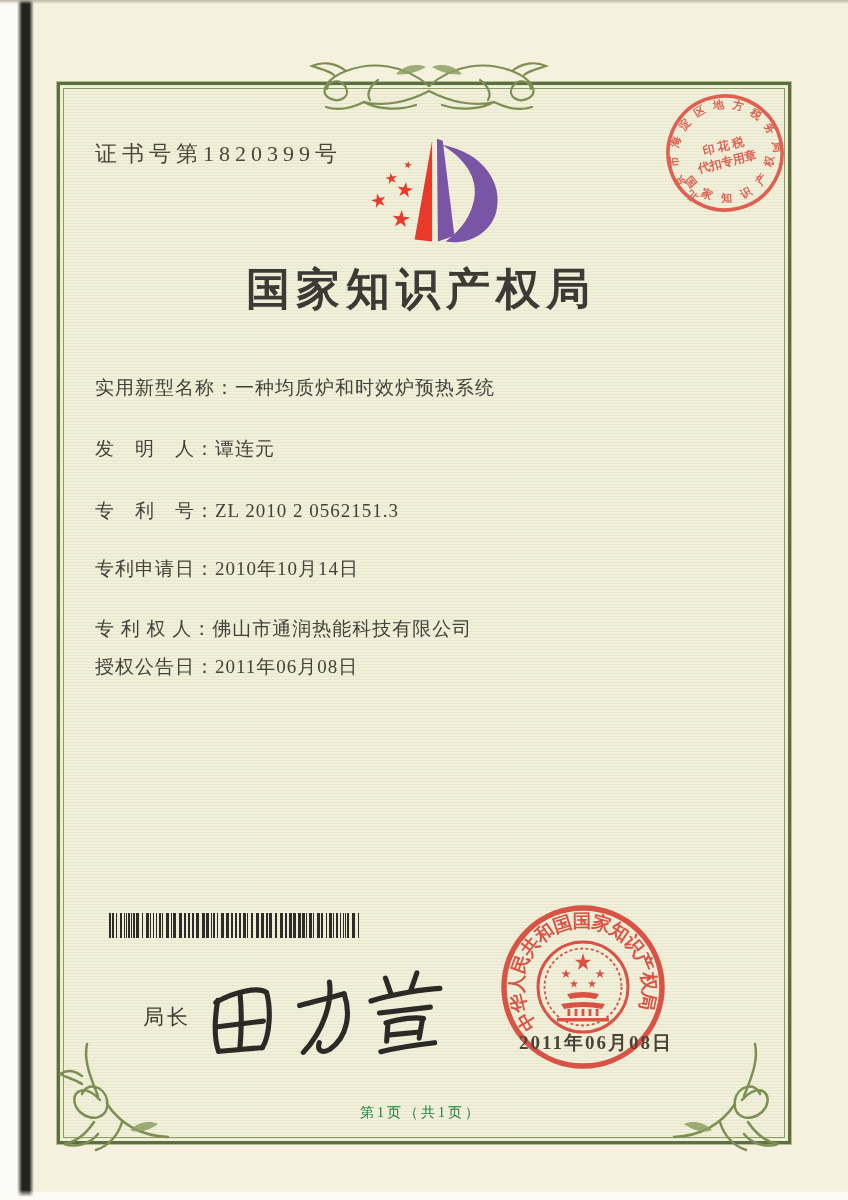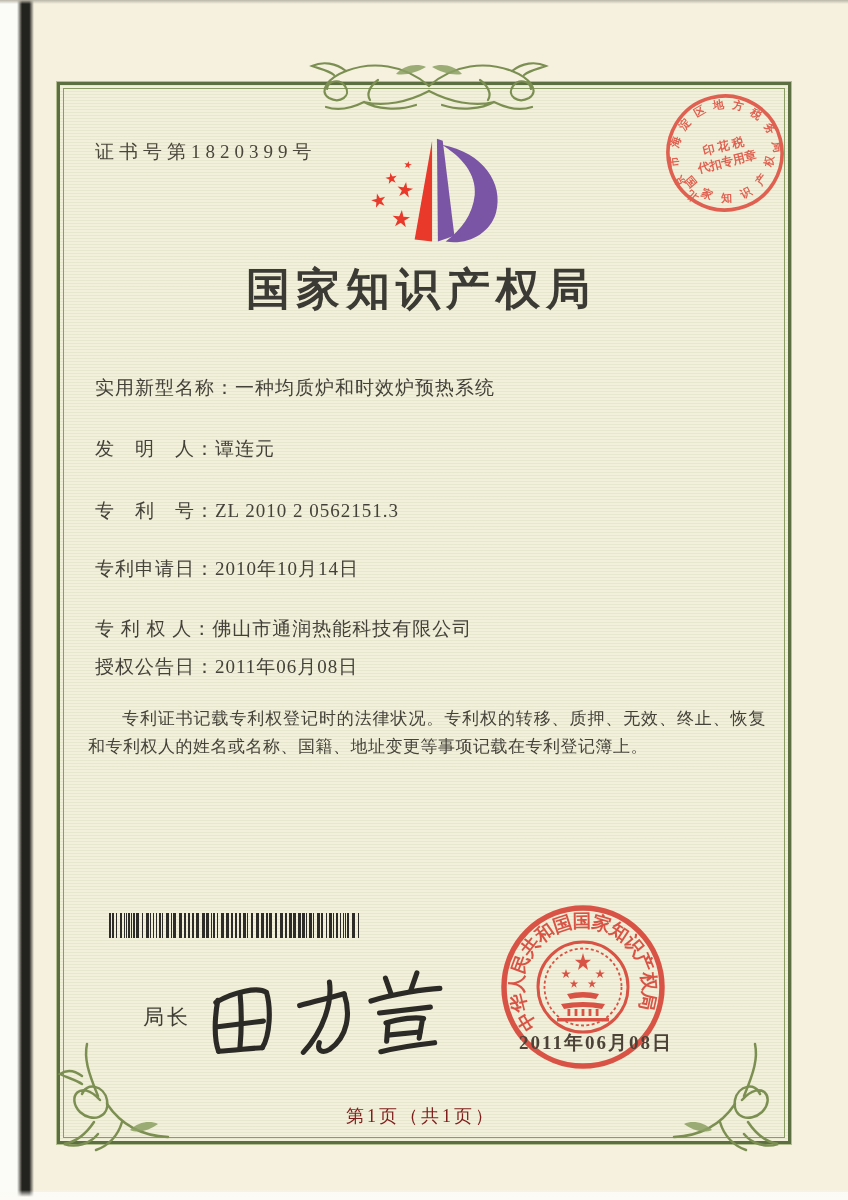--- a/index.html
+++ b/index.html
@@ -14,35 +14,35 @@
   .edge-top{left:0;top:0;width:100%;height:4px;background:linear-gradient(180deg,#b9b6a8,rgba(246,241,223,0));z-index:9;}
   .edge-bottom{left:0;bottom:0;width:100%;height:10px;background:linear-gradient(0deg,#fcfbf6 30%,rgba(252,251,246,0));z-index:9;}
   
   .frame{left:57px;top:82px;width:728px;height:1056px;border:3px solid #5c6f40;
     box-shadow:0 0 0 1px #b4bf90;
     background:
       repeating-linear-gradient(180deg,rgba(150,175,115,0.13) 0px,rgba(150,175,115,0.13) 1px,rgba(0,0,0,0) 1px,rgba(0,0,0,0) 3px),
       #f2f0da;}
   .frame-inner{position:absolute;left:3px;top:3px;right:3px;bottom:3px;border:1px solid #8a9b63;}
   
-  .cert-no{left:95px;top:139px;font-size:19px;letter-spacing:5px;color:#4a463c;z-index:3;}
+  .cert-no{left:95px;top:139px;font-size:22px;letter-spacing:5px;color:#4a463c;z-index:3;}
   .title{left:57px;width:728px;top:260px;text-align:center;font-size:44px;font-weight:bold;
          letter-spacing:6px;color:#3c3a34;z-index:3;}
   .field{left:95px;width:660px;font-size:19px;color:#44413a;letter-spacing:1px;z-index:3;white-space:nowrap;}
   .f0{top:375px}.f1{top:436px}.f2{top:498px}.f3{top:556px}.f4{top:616px}.f5{top:654px}
   .body-text{left:88px;width:678px;top:705px;z-index:3;}
   .body-text p{margin:0;font-size:17px;line-height:28px;letter-spacing:.5px;color:#45423a;
                text-align:justify;text-indent:2em;}
   .barcode{left:108px;top:913px;width:258px;height:25px;z-index:3;}
   .barcode i{position:absolute;top:0;bottom:0;background:#2e2c29;}
   .signer{left:143px;top:1003px;font-size:21px;letter-spacing:3px;color:#3f3c34;z-index:3;}
   .sig-svg{left:200px;top:966px;z-index:4;}
   .seal-svg{left:497px;top:901px;z-index:4;}
   .seal-date{left:519px;top:1030px;font-size:19px;letter-spacing:2px;color:#4c4238;z-index:5;font-weight:bold;}
-  .footer{left:57px;width:728px;top:1104px;text-align:center;font-size:18px;letter-spacing:3px;color:#7f1d1d;z-index:3;}
+  .footer{left:57px;width:728px;top:1104px;text-align:center;font-size:14px;letter-spacing:3px;color:#15803d;z-index:3;}
   .logo-svg{left:352px;top:133px;z-index:3;}
   .stamp-svg{left:661px;top:89px;z-index:4;}
   .orn{z-index:2;}
   .ghost{position:absolute;opacity:0;font-size:2px;}
 </style>
 </head>
 <body>
 
 <div class="abs scan-paper"></div>
 <div class="abs edge-white"></div>
@@ -123,21 +123,20 @@
 <div class="abs title">国家知识产权局</div>
 
 <div class="abs field f0"><span>实用新型名称：</span><span>一种均质炉和时效炉预热系统</span></div>
 <div class="abs field f1"><span>发　明　人：</span><span>谭连元</span></div>
 <div class="abs field f2"><span>专　利　号：</span><span>ZL 2010 2 0562151.3</span></div>
 <div class="abs field f3"><span>专利申请日：</span><span>2010年10月14日</span></div>
 <div class="abs field f4"><span>专 利 权 人：</span><span>佛山市通润热能科技有限公司</span></div>
 <div class="abs field f5"><span>授权公告日：</span><span>2011年06月08日</span></div>
 
 <div class="abs body-text">
-  <p>专利证书记载专利权登记时的法律状况。专利权的转移、质押、无效、终止、恢复和专利权人的姓名或名称、国籍、地址变更等事项记载在专利登记簿上。</p>
 </div>
 
 <div class="abs barcode">
     <i style="left: 1px; width: 2px;"></i>
     <i style="left: 4px; width: 2px;"></i>
     <i style="left: 8px; width: 1px;"></i>
     <i style="left: 12px; width: 2px;"></i>
     <i style="left: 16px; width: 1px;"></i>
     <i style="left: 18px; width: 1px;"></i>
     <i style="left: 20px; width: 2px;"></i>

